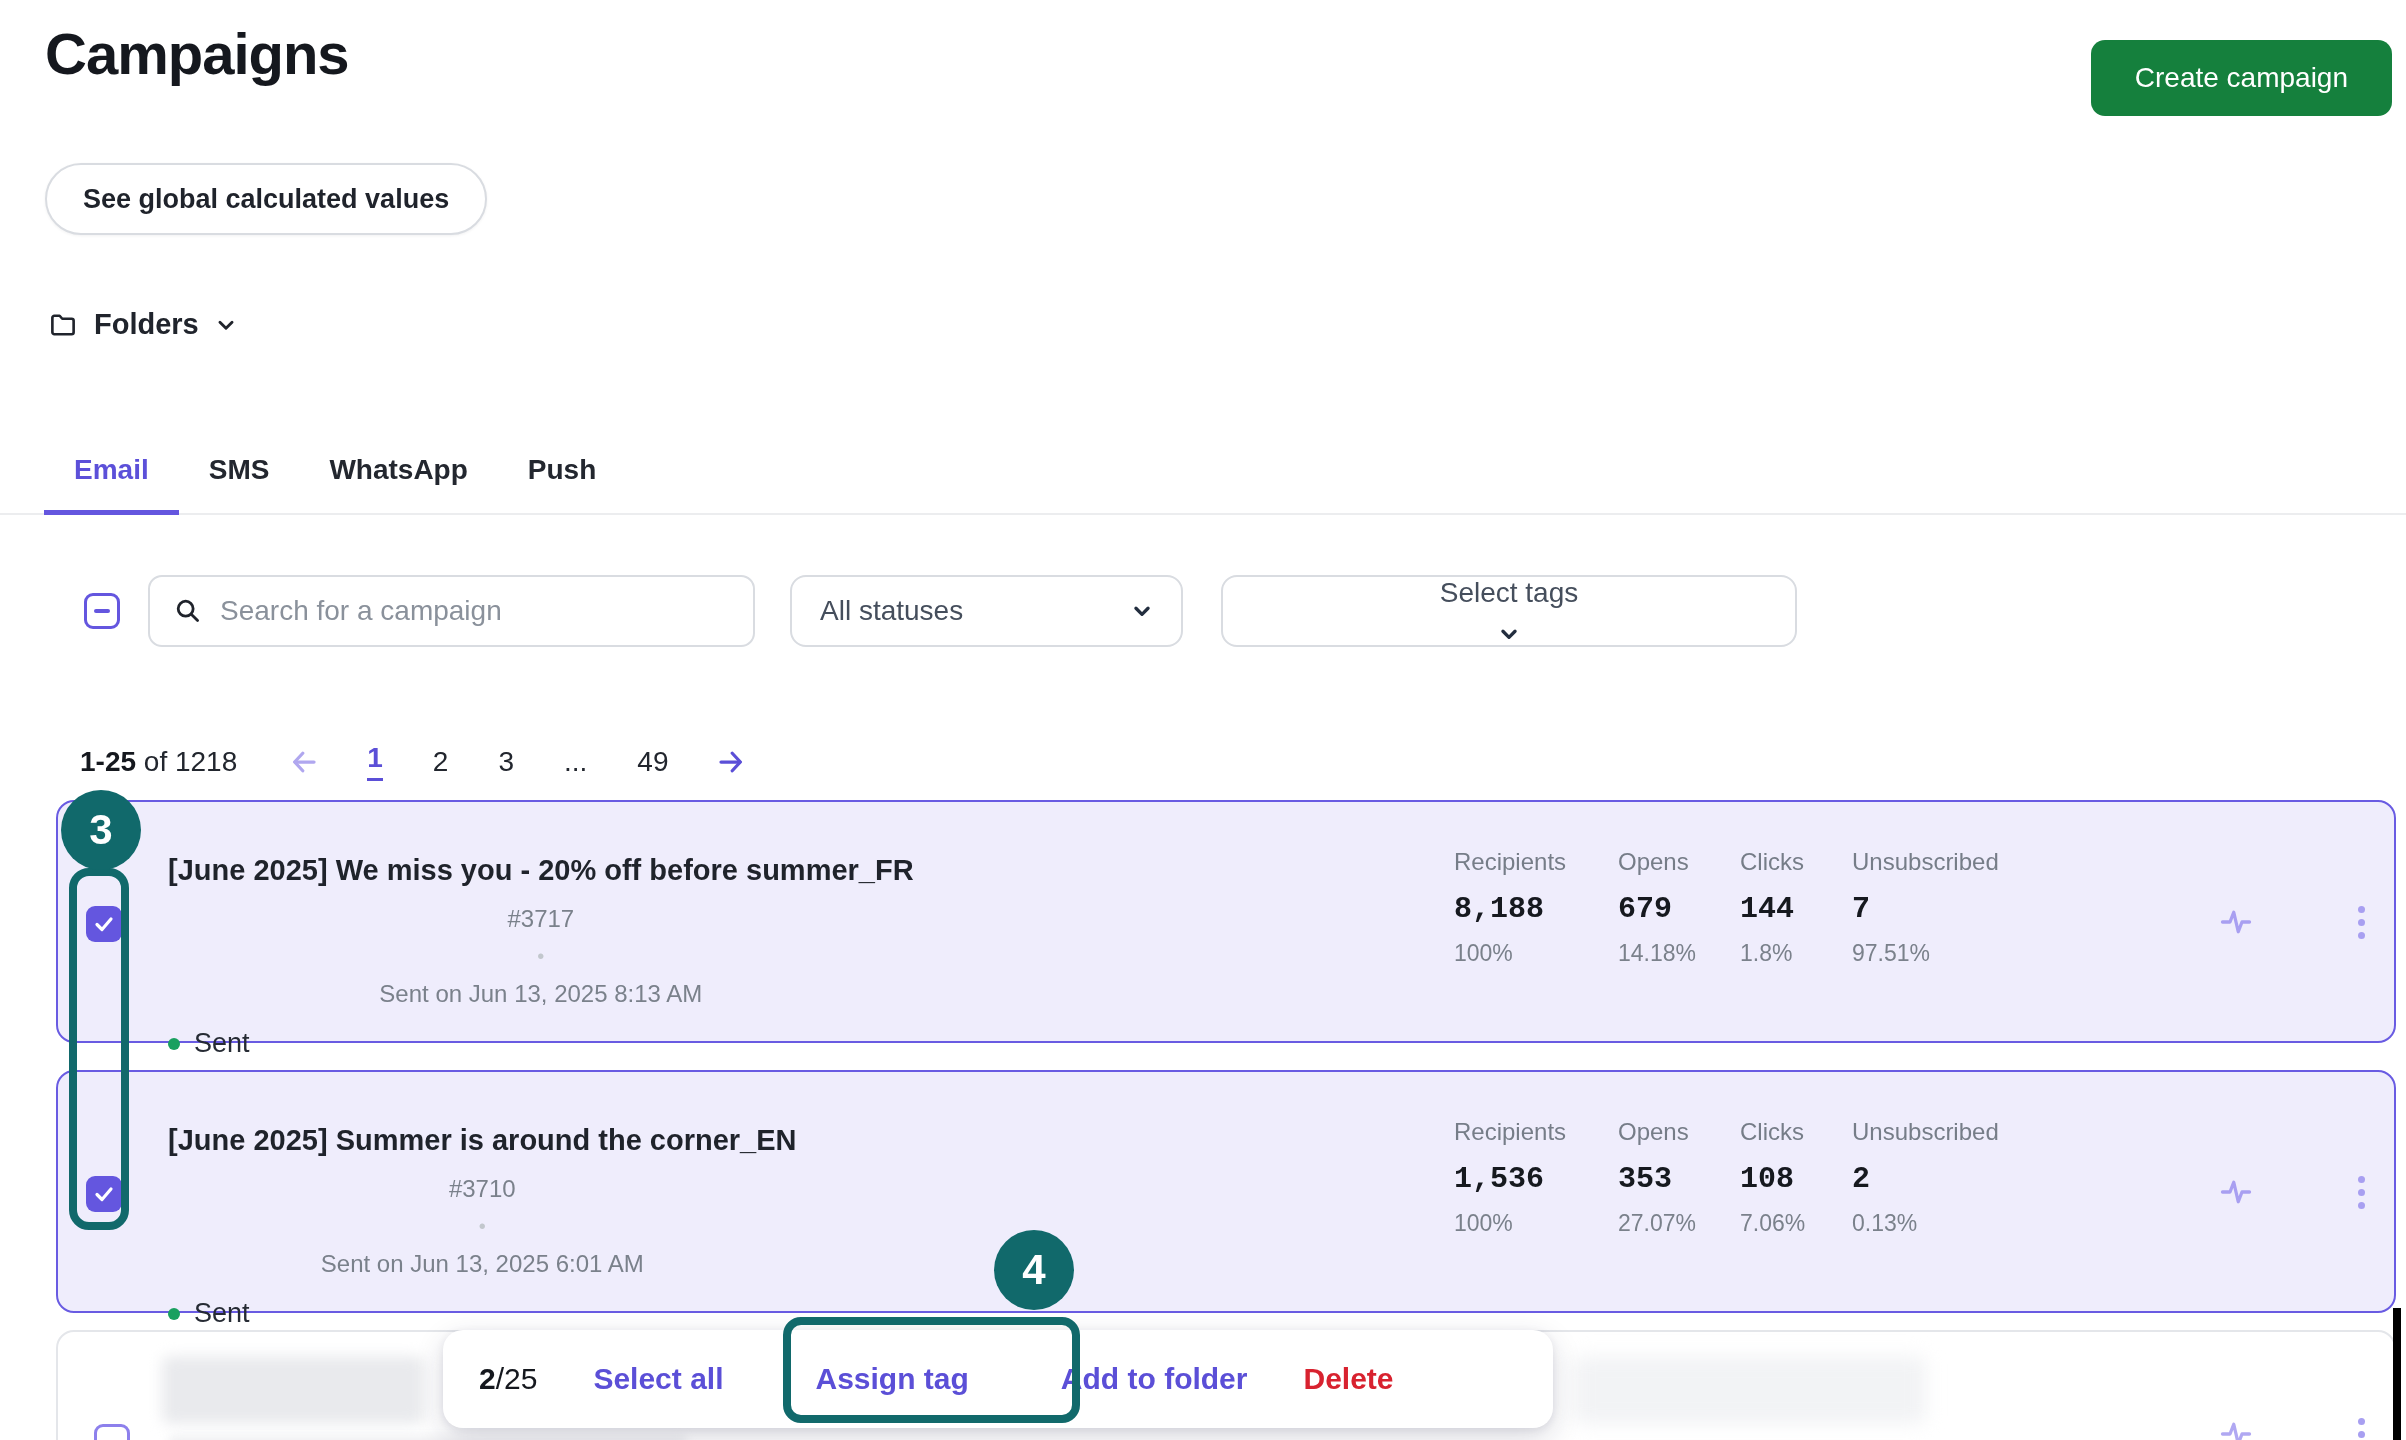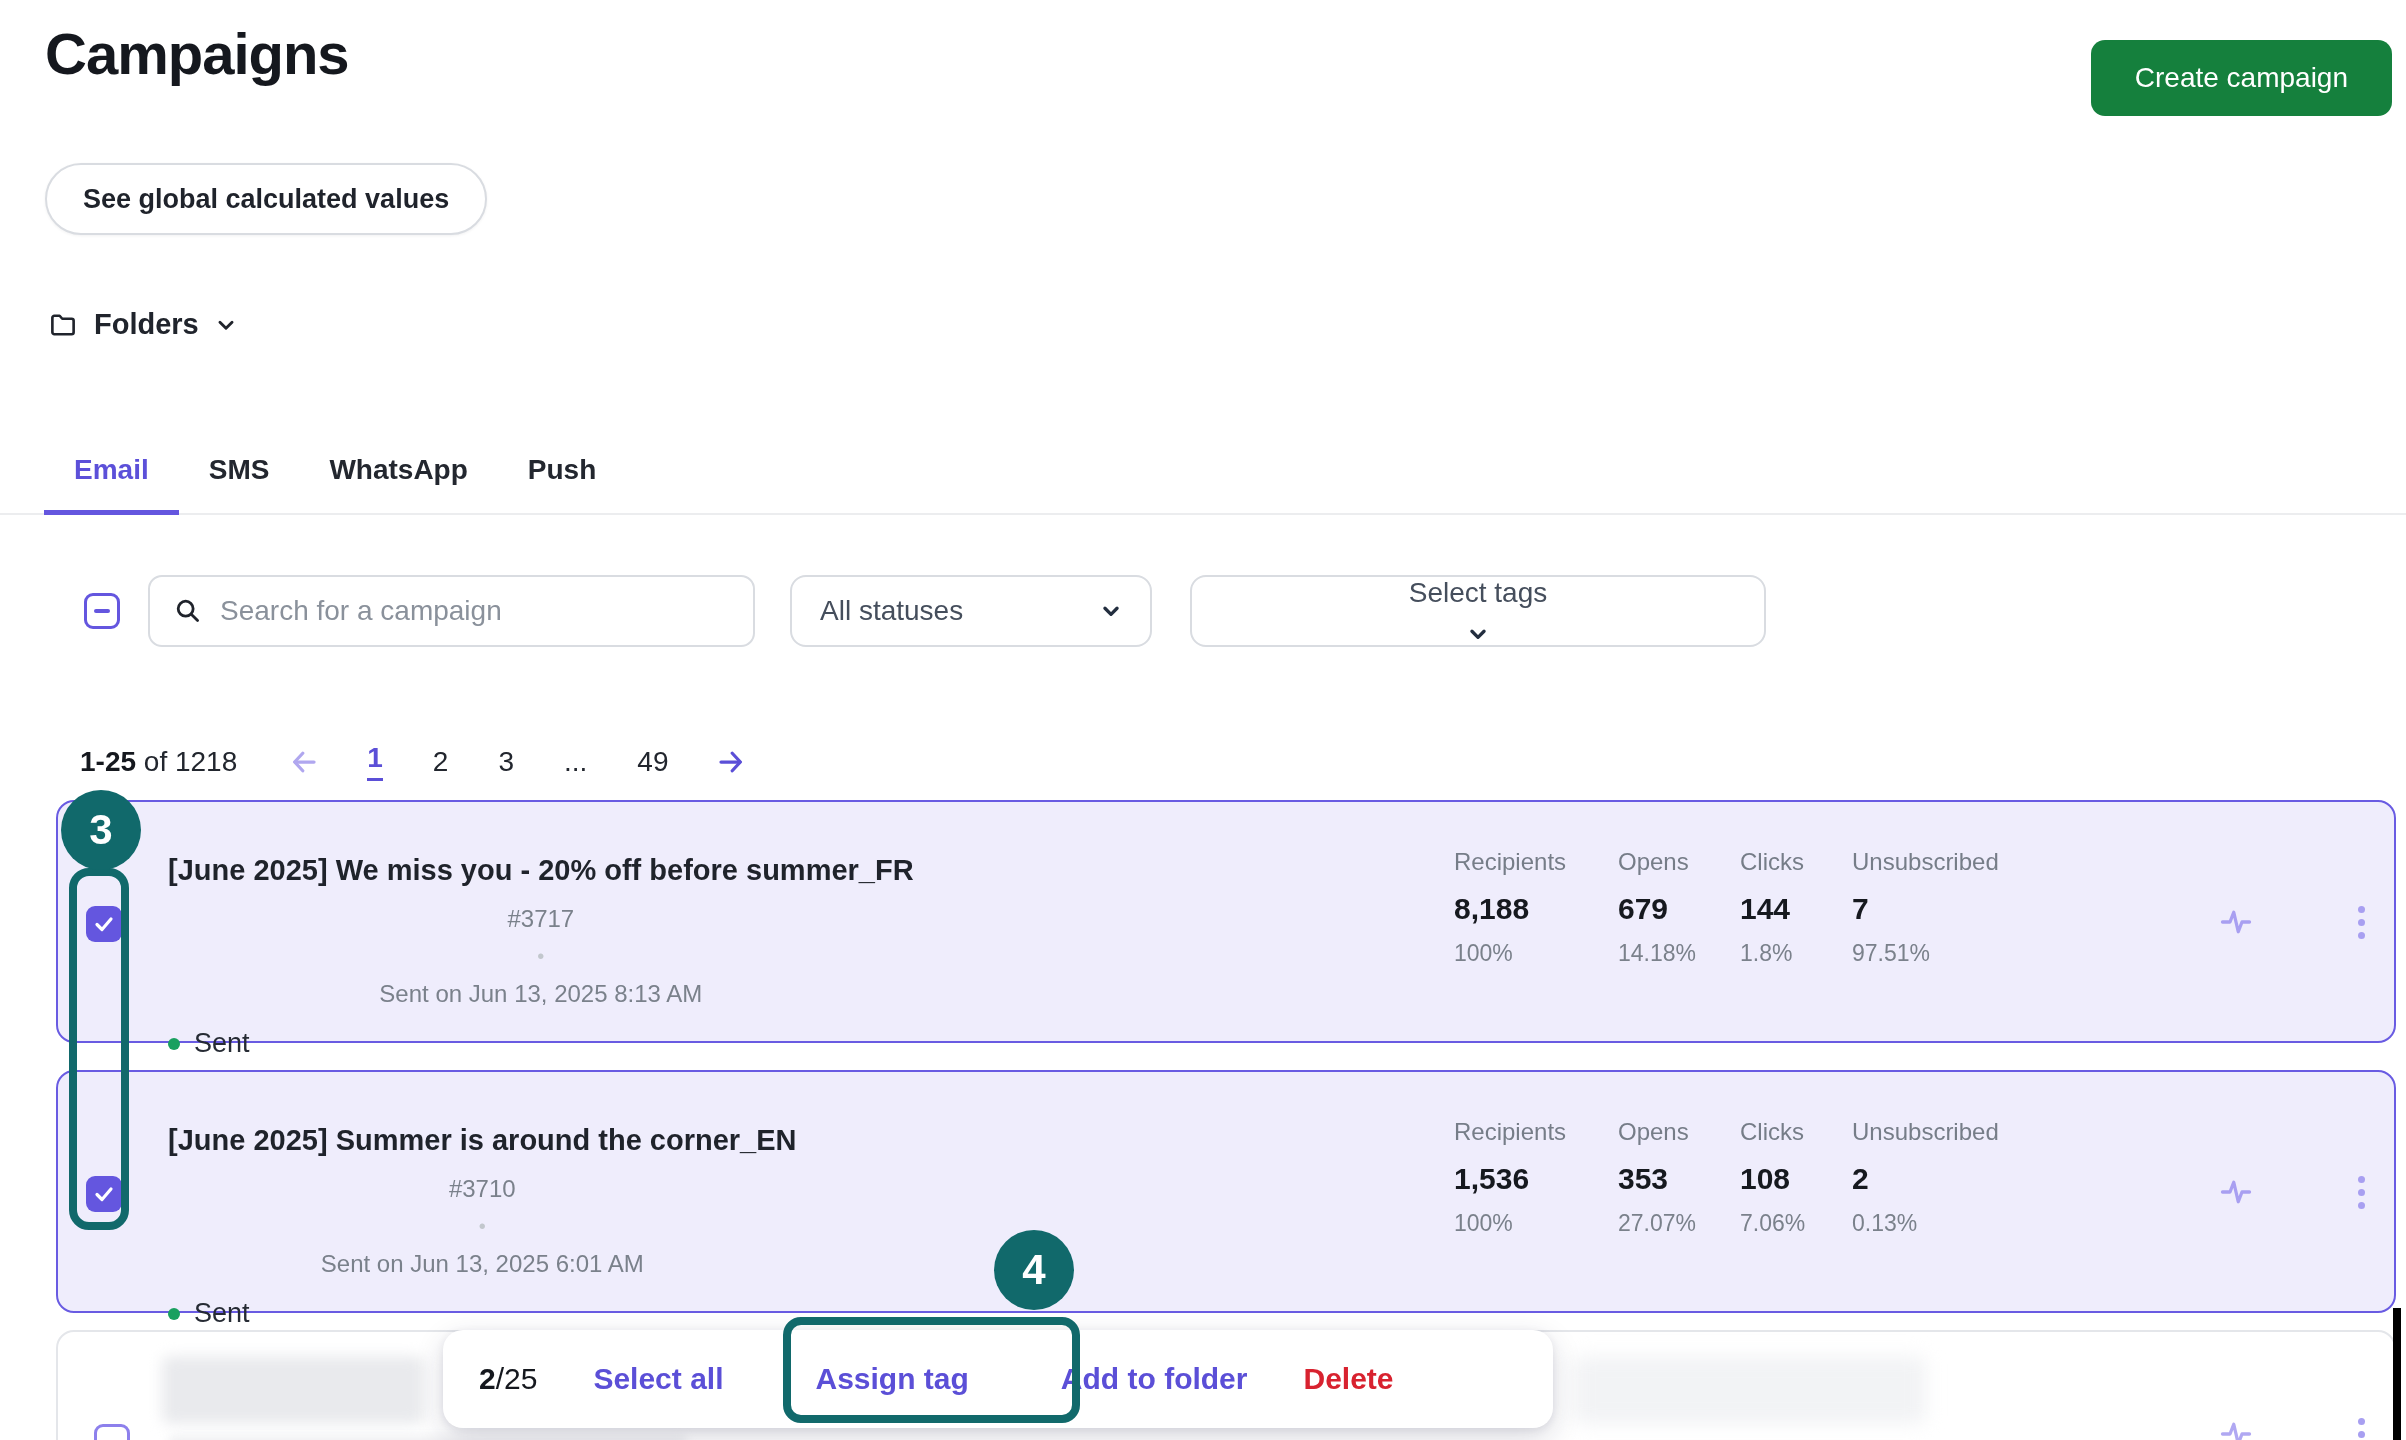--- a/index.html
+++ b/index.html
@@ -27,21 +27,21 @@
   
   .toolbar { position:absolute; left:84px; top:575px; display:flex; align-items:center; }
   .cb-indet { width:36px; height:36px; border:3px solid #6456DF; border-radius:9px; background:#fff; position:relative; cursor:pointer; flex:0 0 auto; }
   .cb-indet .minus { position:absolute; left:50%; top:50%; width:16px; height:4px; background:#6456DF; transform:translate(-50%,-50%); border-radius:2px; }
   .search-box { margin-left:28px; width:607px; height:72px; border:2px solid #D9DCE1; border-radius:14px; background:#fff;
     display:flex; align-items:center; padding:0 24px; gap:18px; }
   .search-box input { border:none; outline:none; font-size:28px; color:#20242C; width:100%; font-family:"Liberation Sans",sans-serif; background:transparent; }
   .search-box input::placeholder { color:#8A919B; }
   .select { height:72px; border:2px solid #D9DCE1; border-radius:16px; background:#fff; display:flex; align-items:center;
     justify-content:space-between; padding:0 28px; font-size:28px; color:#454E5C; cursor:pointer; }
-  .select.status { margin-left:35px; width:362px; }
+  .select.status { margin-left:35px; width:393px; }
   .select.tags { margin-left:38px; width:576px;flex-direction:column; }
 
   
   .pagination { position:absolute; left:80px; top:742px; display:flex; align-items:center; font-size:28px; color:#22262E; }
   .pag-range b { font-weight:700; color:#15181E; }
   .pag-arrow { margin-left:52px; display:flex; align-items:center; cursor:pointer; }
   .pag-pages { display:flex; align-items:center; gap:50px; margin-left:48px; }
   .pag-page { cursor:pointer; }
   .pag-page.current { color:#5B4FD7; font-weight:700; border-bottom:3px solid #5B4FD7; padding-bottom:4px; }
   .pag-arrow.next { margin-left:48px; }
@@ -54,21 +54,21 @@
   .row-cb { position:absolute; left:28px; top:104px; width:36px; height:36px; background:#6456DF; border-radius:9px;
     display:flex; align-items:center; justify-content:center; cursor:pointer; }
   .row-main { position:absolute; left:110px; top:52px; }
   .row-title { font-size:29px; font-weight:700; color:#1F232B; }
   .row-meta { margin-top:18px; font-size:24px; color:#7A818B; display:flex; align-items:center; gap:12px;flex-direction:column; }
   .row-meta .sep { color:#C2C7CD; font-size:20px; }
   .row-status { margin-top:20px; display:flex; align-items:center; gap:14px; font-size:27px; color:#262B34; }
   .dot-green { width:12px; height:12px; border-radius:50%; background:#19A05F; }
   .stats { position:absolute; left:1396px; top:46px; display:grid; grid-template-columns:164px 122px 112px 180px; }
   .stat .lbl { font-size:24px; color:#767D88; }
-  .stat .val { margin-top:16px; font-size:30px; font-weight:700; color:#16191F; }
+  .stat .val { margin-top:16px; font-size:30px; font-weight:700; color:#16191F;font-family:Liberation Mono, monospace; }
   .stat .pct { margin-top:14px; font-size:23px; color:#7A818B; }
   .pulse { position:absolute; left:2160px; top:102px; cursor:pointer; }
   .kebab { position:absolute; left:2288px; top:100px; width:30px; display:flex; flex-direction:column; align-items:center; gap:6px; cursor:pointer; padding:4px; }
   .kebab i { width:7px; height:7px; border-radius:50%; background:#A89FF1; }
 
   
   .row3 { top:1330px; height:180px; background:#fff; border:2px solid #E4E6EA; overflow:hidden; }
   .blurblock { position:absolute; border-radius:8px; }
   .bb1 { left:104px; top:24px; width:262px; height:68px; background:#E9EAED; filter:blur(7px); }
   .bb2 { left:1516px; top:24px; width:352px; height:68px; background:#F2F3F5; filter:blur(9px); }

